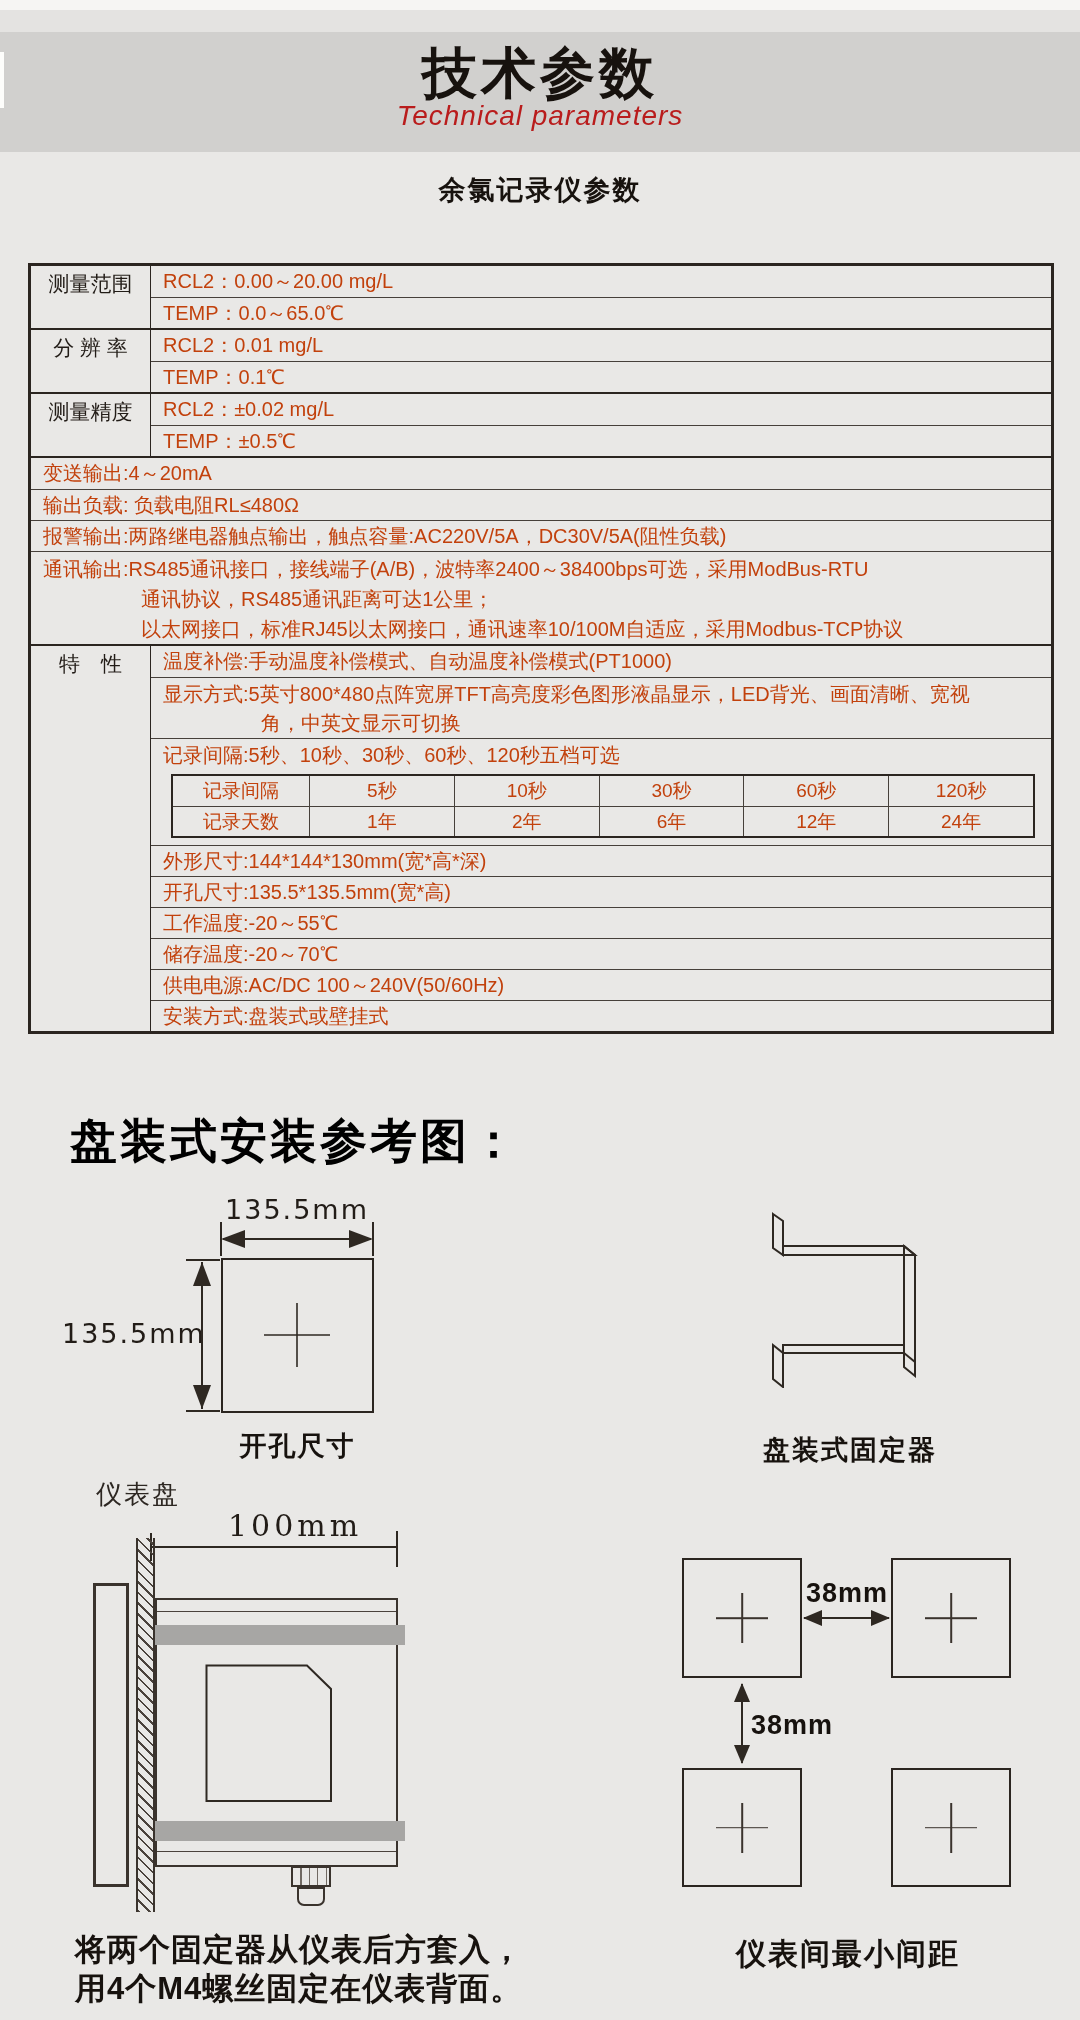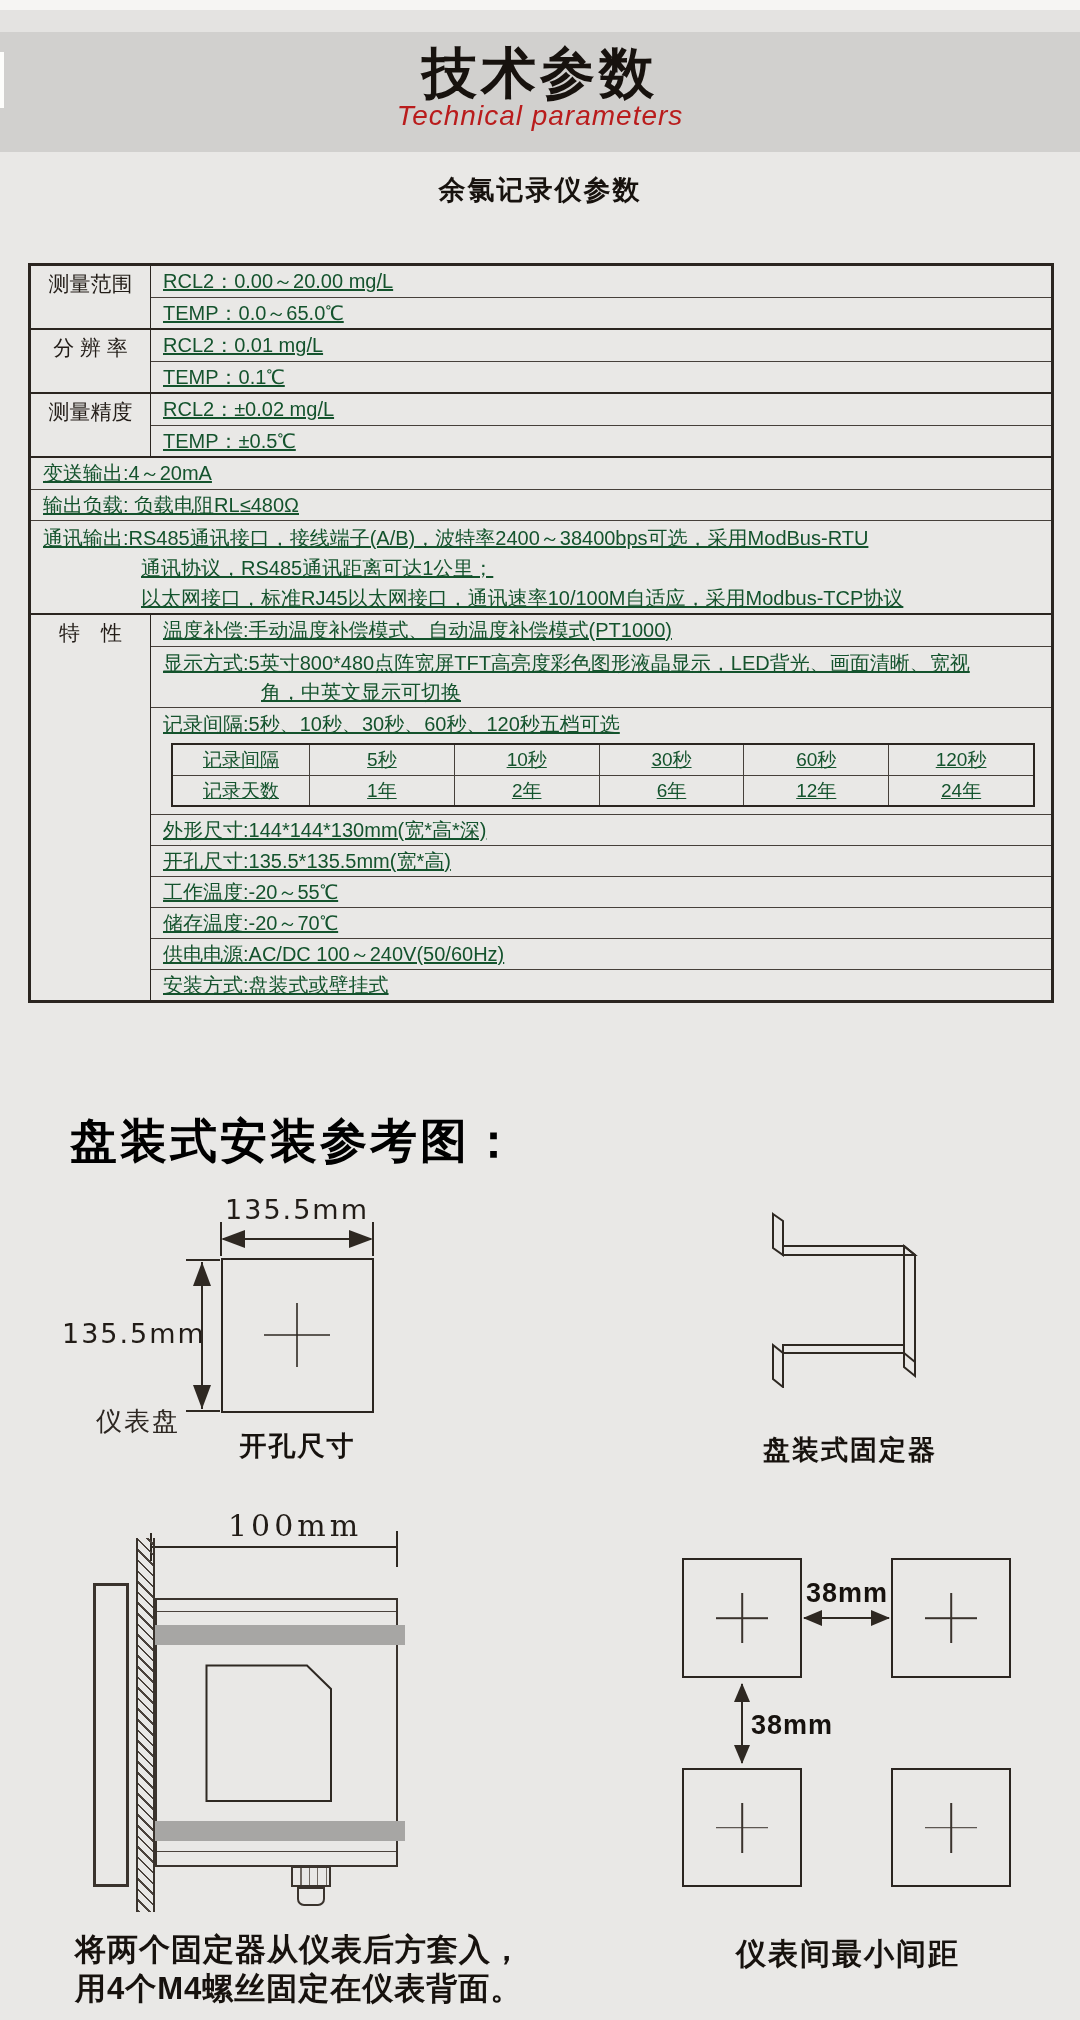--- a/index.html
+++ b/index.html
@@ -23,21 +23,21 @@
   .edge-notch{left:0;top:52px;width:4px;height:56px;background:#fdfdfb;}
 
   .params-title{left:0;top:172px;width:1080px;text-align:center;font-size:27px;font-weight:bold;letter-spacing:2px;color:#17120e;}
 
   
   .spec-table{left:28px;top:263px;width:1026px;border:3px solid var(--ink);}
   .tgroup{display:flex;border-top:2.4px solid var(--ink);}
   .tgroup:first-child{border-top:none;}
   .tlabel{width:120px;border-right:1.6px solid var(--ink);text-align:center;padding-top:4px;font-size:21px;line-height:28px;color:#221c17;flex:none;white-space:nowrap;}
   .trows{flex:1;min-width:0;}
-  .trow{border-top:1.4px solid var(--line-thin);font-size:20px;line-height:31px;height:31px;padding-left:12px;white-space:nowrap;color:#14532d;text-decoration:underline;}
+  .trow{border-top:1.4px solid var(--line-thin);font-size:20px;line-height:31px;height:31px;padding-left:12px;white-space:nowrap;color:#c2410c;}
   .trow:first-child{border-top:none;}
   .trow.h2{height:61px;line-height:29px;padding-top:2px;}
   .trow.h3{height:93px;line-height:30px;padding-top:2px;}
   .trow.hrec{height:107px;line-height:29px;padding-top:2px;}
   .indent{padding-left:98px;}
 
   .interval-table{margin:4px 0 0 8px;width:864px;border:2.4px solid var(--ink);display:grid;grid-template-columns:136px repeat(5,1fr);}
   .itcell{border-left:1.4px solid var(--line-thin);border-top:1.4px solid var(--line-thin);height:30px;line-height:30px;text-align:center;font-size:19px;white-space:nowrap;}
   .itcell.c0{border-left:none;}
   .itcell.r0{border-top:none;}
@@ -49,21 +49,21 @@
   .serifnum{font-family:"DejaVu Serif",serif;font-size:30px;letter-spacing:4px;color:#221c17;white-space:nowrap;}
 
   .cutout-square{left:221px;top:1258px;width:153px;height:155px;border:2.5px solid var(--ink);}
   .cap{font-weight:bold;color:#17120e;text-align:center;white-space:nowrap;}
   .cutout-cap{left:215px;top:1428px;width:165px;font-size:27px;letter-spacing:2px;}
   .wdim-label{left:213px;top:1194px;width:168px;text-align:center;}
   .hdim-label{left:62px;top:1318px;width:118px;text-align:right;}
 
   .bracket-cap{left:752px;top:1432px;width:196px;font-size:27px;letter-spacing:2px;}
 
-  .panel-label{left:96px;top:1404px;font-size:26px;letter-spacing:2px;color:#2d2722;}
+  .panel-label{left:96px;top:1477px;font-size:26px;letter-spacing:2px;color:#2d2722;}
   .mm100{left:228px;top:1508px;}
 
   .hatch{left:136px;top:1538px;width:19px;height:374px;border-left:2px solid #3a332d;border-right:2px solid #3a332d;
     background:repeating-linear-gradient(45deg,#4a423c 0 1.8px,transparent 1.8px 7.5px);}
   .bezel{left:93px;top:1583px;width:36px;height:304px;border:3px solid #3a332d;}
   .inst-body{left:155px;top:1598px;width:243px;height:269px;border:2.5px solid #3a332d;}
   .body-line{background:#4a423c;height:1.4px;left:157px;width:239px;}
   .graybar{left:155px;width:250px;height:20px;background:var(--bar);}
   .gland-nut{left:291px;top:1866px;width:40px;height:21px;border:2px solid #3a332d;background:
     repeating-linear-gradient(90deg,transparent 0 7px,#716a63 7px 8.5px);}
@@ -121,20 +121,21 @@
       <div class="trows">
         <div class="trow">RCL2：±0.02 mg/L</div>
         <div class="trow">TEMP：±0.5℃</div>
       </div>
     </div>
 
     <div class="tgroup">
       <div class="trows">
         <div class="trow">变送输出:4～20mA</div>
         <div class="trow">输出负载: 负载电阻RL≤480Ω</div>
+        <div class="trow">报警输出:两路继电器触点输出，触点容量:AC220V/5A，DC30V/5A(阻性负载)</div>
         <div class="trow h3">
           <div>通讯输出:RS485通讯接口，接线端子(A/B)，波特率2400～38400bps可选，采用ModBus-RTU</div>
           <div class="indent">通讯协议，RS485通讯距离可达1公里；</div>
           <div class="indent">以太网接口，标准RJ45以太网接口，通讯速率10/100M自适应，采用Modbus-TCP协议</div>
         </div>
       </div>
     </div>
 
     <div class="tgroup">
       <div class="tlabel">特　性</div>

